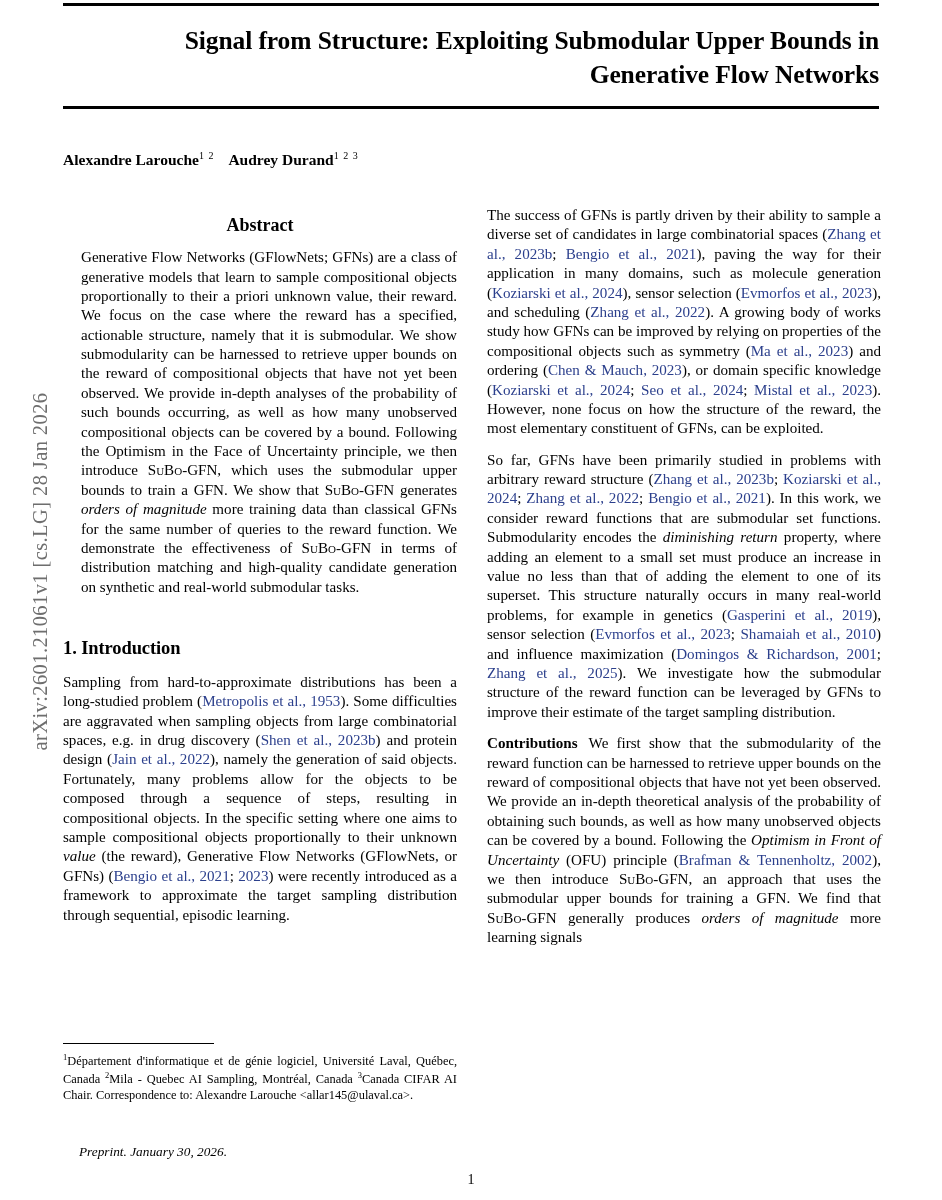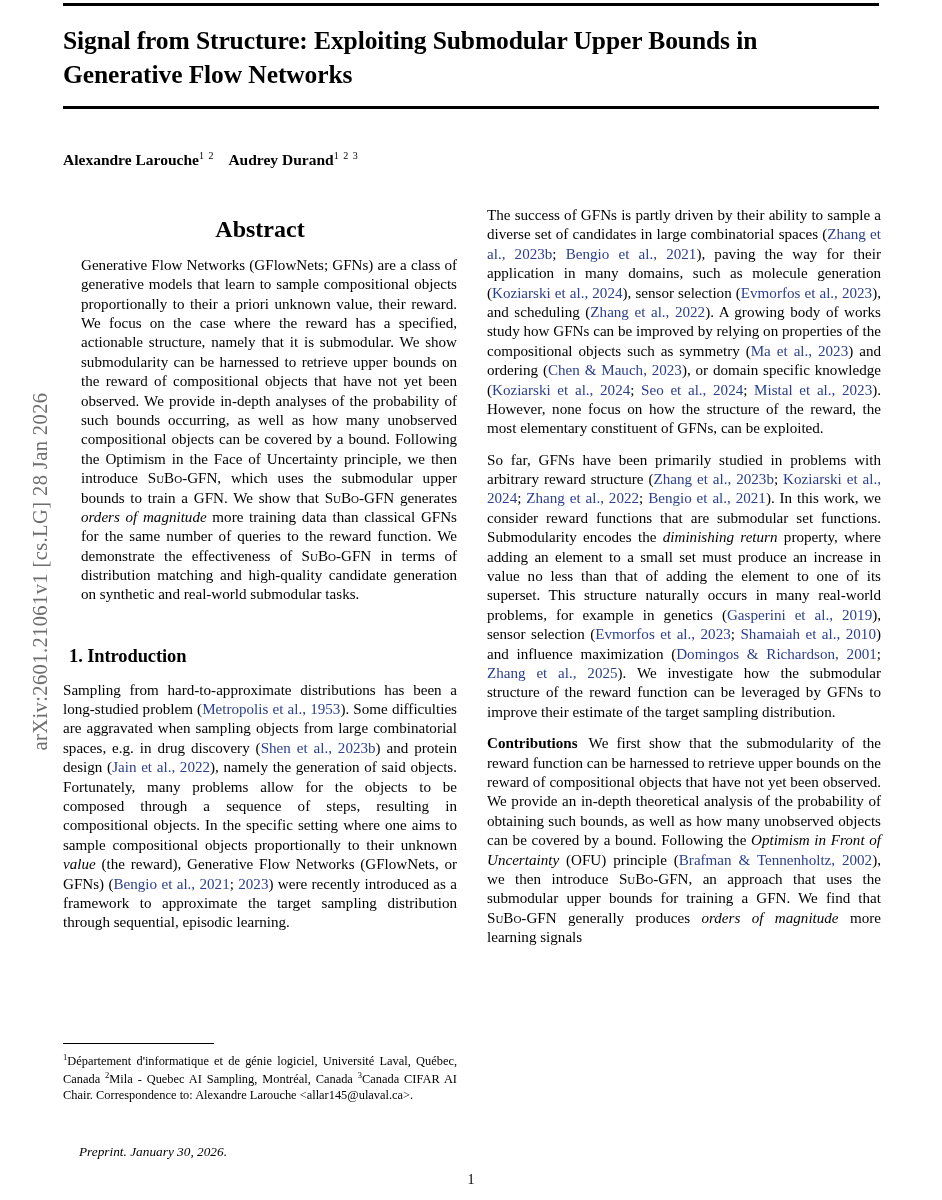--- a/index.html
+++ b/index.html
@@ -52,21 +52,21 @@
     height: 2.6px;
     background: #000000;
   }
 
   
   .title {
     position: absolute;
     left: 63px;
     top: 24px;
     width: 816px;
-    text-align: left;
+    text-align: right;
     font-size: 25.5px;
     font-weight: bold;
     line-height: 1.33;
     letter-spacing: -0.1px;
   }
 
   
   .authors {
     position: absolute;
     left: 63px;
@@ -92,41 +92,41 @@
     line-height: 1.285;
     text-align: justify;
     text-justify: inter-word;
     hyphens: manual;
   }
   .col-left  { left: 63px;  }
   .col-right { left: 487px; }
 
   .abstract-head {
     text-align: center;
-    font-size: 24px;
+    font-size: 18px;
     font-weight: bold;
     margin: 8px 0 11px 0;
     font-family: Liberation Serif, serif;
   }
   .abstract-body {
     margin: 0 0 0 18px;
     width: 376px;
     text-align: justify;
   }
 
   p.para {
     margin: 0 0 12px 0;
     text-indent: 0;
   }
   p.para.tight { margin-bottom: 0; }
 
   h2.section {
     font-size: 18.5px;
     font-weight: bold;
-    margin: 40px 0 12px 6px;
+    margin: 40px 0 12px 0;
     text-align: left;
     letter-spacing: -0.1px;
   }
 
   .cite { color: #2b3f8c; }
   .sc {
     font-variant: small-caps;
   }
   .ital { font-style: italic; margin-top: 24px; }
   .contrib-lead { font-weight: bold; }

